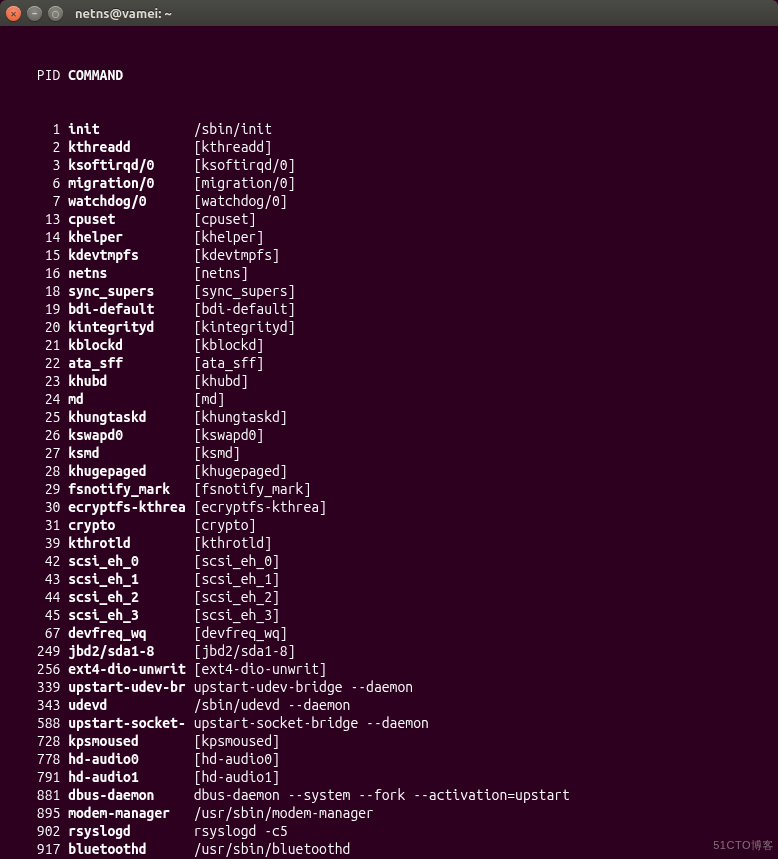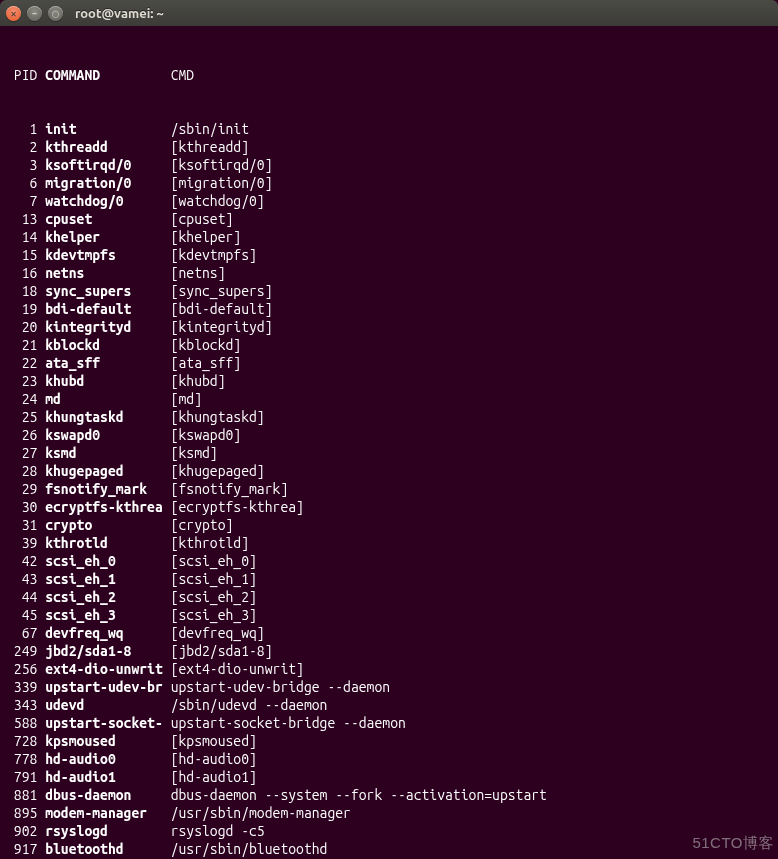--- a/index.html
+++ b/index.html
@@ -38,45 +38,44 @@
     font-size: 13px;
     font-weight: bold;
     text-shadow: 0 -1px 0 rgba(0,0,0,0.5);
   }
   .terminal {
     padding: 4px 6px 2px 6px;
     white-space: pre;
     line-height: 18px;
   }
   .row { display: flex; }
-  .col-pid { width: 5ch; text-align: right; padding-right: 1ch; }
+  .col-pid { width: 5ch; text-align: right; padding-right: 1ch; margin-left: 23px; }
   .col-cmd { width: 16ch; font-weight: bold; }
   .col-full { flex: 1; }
   .watermark {
     position: absolute;
     right: 4px;
     bottom: 6px;
     font-family: sans-serif;
-    font-size: 15px;
+    font-size: 11px;
     color: rgba(200,200,200,0.55);
     letter-spacing: 0.5px;
   }
 </style>
 </head>
 <body>
 
 <div class="titlebar">
   <span class="wc close">✕</span>
   <span class="wc min">–</span>
   <span class="wc max">▢</span>
-  <span class="title">root@vamei: ~</span>
+  <span class="title">netns@vamei: ~</span>
 </div>
 
 <div class="terminal">
   <div class="row">
     <span class="col-pid">PID</span>
     <span class="col-cmd">COMMAND</span>
-    <span class="col-full">CMD</span>
   </div>
   <div id="rows"><div class="row"><span class="col-pid">1</span><span class="col-cmd">init</span><span class="col-full">/sbin/init</span></div><div class="row"><span class="col-pid">2</span><span class="col-cmd">kthreadd</span><span class="col-full">[kthreadd]</span></div><div class="row"><span class="col-pid">3</span><span class="col-cmd">ksoftirqd/0</span><span class="col-full">[ksoftirqd/0]</span></div><div class="row"><span class="col-pid">6</span><span class="col-cmd">migration/0</span><span class="col-full">[migration/0]</span></div><div class="row"><span class="col-pid">7</span><span class="col-cmd">watchdog/0</span><span class="col-full">[watchdog/0]</span></div><div class="row"><span class="col-pid">13</span><span class="col-cmd">cpuset</span><span class="col-full">[cpuset]</span></div><div class="row"><span class="col-pid">14</span><span class="col-cmd">khelper</span><span class="col-full">[khelper]</span></div><div class="row"><span class="col-pid">15</span><span class="col-cmd">kdevtmpfs</span><span class="col-full">[kdevtmpfs]</span></div><div class="row"><span class="col-pid">16</span><span class="col-cmd">netns</span><span class="col-full">[netns]</span></div><div class="row"><span class="col-pid">18</span><span class="col-cmd">sync_supers</span><span class="col-full">[sync_supers]</span></div><div class="row"><span class="col-pid">19</span><span class="col-cmd">bdi-default</span><span class="col-full">[bdi-default]</span></div><div class="row"><span class="col-pid">20</span><span class="col-cmd">kintegrityd</span><span class="col-full">[kintegrityd]</span></div><div class="row"><span class="col-pid">21</span><span class="col-cmd">kblockd</span><span class="col-full">[kblockd]</span></div><div class="row"><span class="col-pid">22</span><span class="col-cmd">ata_sff</span><span class="col-full">[ata_sff]</span></div><div class="row"><span class="col-pid">23</span><span class="col-cmd">khubd</span><span class="col-full">[khubd]</span></div><div class="row"><span class="col-pid">24</span><span class="col-cmd">md</span><span class="col-full">[md]</span></div><div class="row"><span class="col-pid">25</span><span class="col-cmd">khungtaskd</span><span class="col-full">[khungtaskd]</span></div><div class="row"><span class="col-pid">26</span><span class="col-cmd">kswapd0</span><span class="col-full">[kswapd0]</span></div><div class="row"><span class="col-pid">27</span><span class="col-cmd">ksmd</span><span class="col-full">[ksmd]</span></div><div class="row"><span class="col-pid">28</span><span class="col-cmd">khugepaged</span><span class="col-full">[khugepaged]</span></div><div class="row"><span class="col-pid">29</span><span class="col-cmd">fsnotify_mark</span><span class="col-full">[fsnotify_mark]</span></div><div class="row"><span class="col-pid">30</span><span class="col-cmd">ecryptfs-kthrea</span><span class="col-full">[ecryptfs-kthrea]</span></div><div class="row"><span class="col-pid">31</span><span class="col-cmd">crypto</span><span class="col-full">[crypto]</span></div><div class="row"><span class="col-pid">39</span><span class="col-cmd">kthrotld</span><span class="col-full">[kthrotld]</span></div><div class="row"><span class="col-pid">42</span><span class="col-cmd">scsi_eh_0</span><span class="col-full">[scsi_eh_0]</span></div><div class="row"><span class="col-pid">43</span><span class="col-cmd">scsi_eh_1</span><span class="col-full">[scsi_eh_1]</span></div><div class="row"><span class="col-pid">44</span><span class="col-cmd">scsi_eh_2</span><span class="col-full">[scsi_eh_2]</span></div><div class="row"><span class="col-pid">45</span><span class="col-cmd">scsi_eh_3</span><span class="col-full">[scsi_eh_3]</span></div><div class="row"><span class="col-pid">67</span><span class="col-cmd">devfreq_wq</span><span class="col-full">[devfreq_wq]</span></div><div class="row"><span class="col-pid">249</span><span class="col-cmd">jbd2/sda1-8</span><span class="col-full">[jbd2/sda1-8]</span></div><div class="row"><span class="col-pid">256</span><span class="col-cmd">ext4-dio-unwrit</span><span class="col-full">[ext4-dio-unwrit]</span></div><div class="row"><span class="col-pid">339</span><span class="col-cmd">upstart-udev-br</span><span class="col-full">upstart-udev-bridge --daemon</span></div><div class="row"><span class="col-pid">343</span><span class="col-cmd">udevd</span><span class="col-full">/sbin/udevd --daemon</span></div><div class="row"><span class="col-pid">588</span><span class="col-cmd">upstart-socket-</span><span class="col-full">upstart-socket-bridge --daemon</span></div><div class="row"><span class="col-pid">728</span><span class="col-cmd">kpsmoused</span><span class="col-full">[kpsmoused]</span></div><div class="row"><span class="col-pid">778</span><span class="col-cmd">hd-audio0</span><span class="col-full">[hd-audio0]</span></div><div class="row"><span class="col-pid">791</span><span class="col-cmd">hd-audio1</span><span class="col-full">[hd-audio1]</span></div><div class="row"><span class="col-pid">881</span><span class="col-cmd">dbus-daemon</span><span class="col-full">dbus-daemon --system --fork --activation=upstart</span></div><div class="row"><span class="col-pid">895</span><span class="col-cmd">modem-manager</span><span class="col-full">/usr/sbin/modem-manager</span></div><div class="row"><span class="col-pid">902</span><span class="col-cmd">rsyslogd</span><span class="col-full">rsyslogd -c5</span></div><div class="row"><span class="col-pid">917</span><span class="col-cmd">bluetoothd</span><span class="col-full">/usr/sbin/bluetoothd</span></div><div class="row"><span class="col-pid">923</span><span class="col-cmd">krfcommd</span><span class="col-full">[krfcommd]</span></div></div>
 </div>
 
 <div class="watermark">51CTO博客</div>
 
 </body></html>

